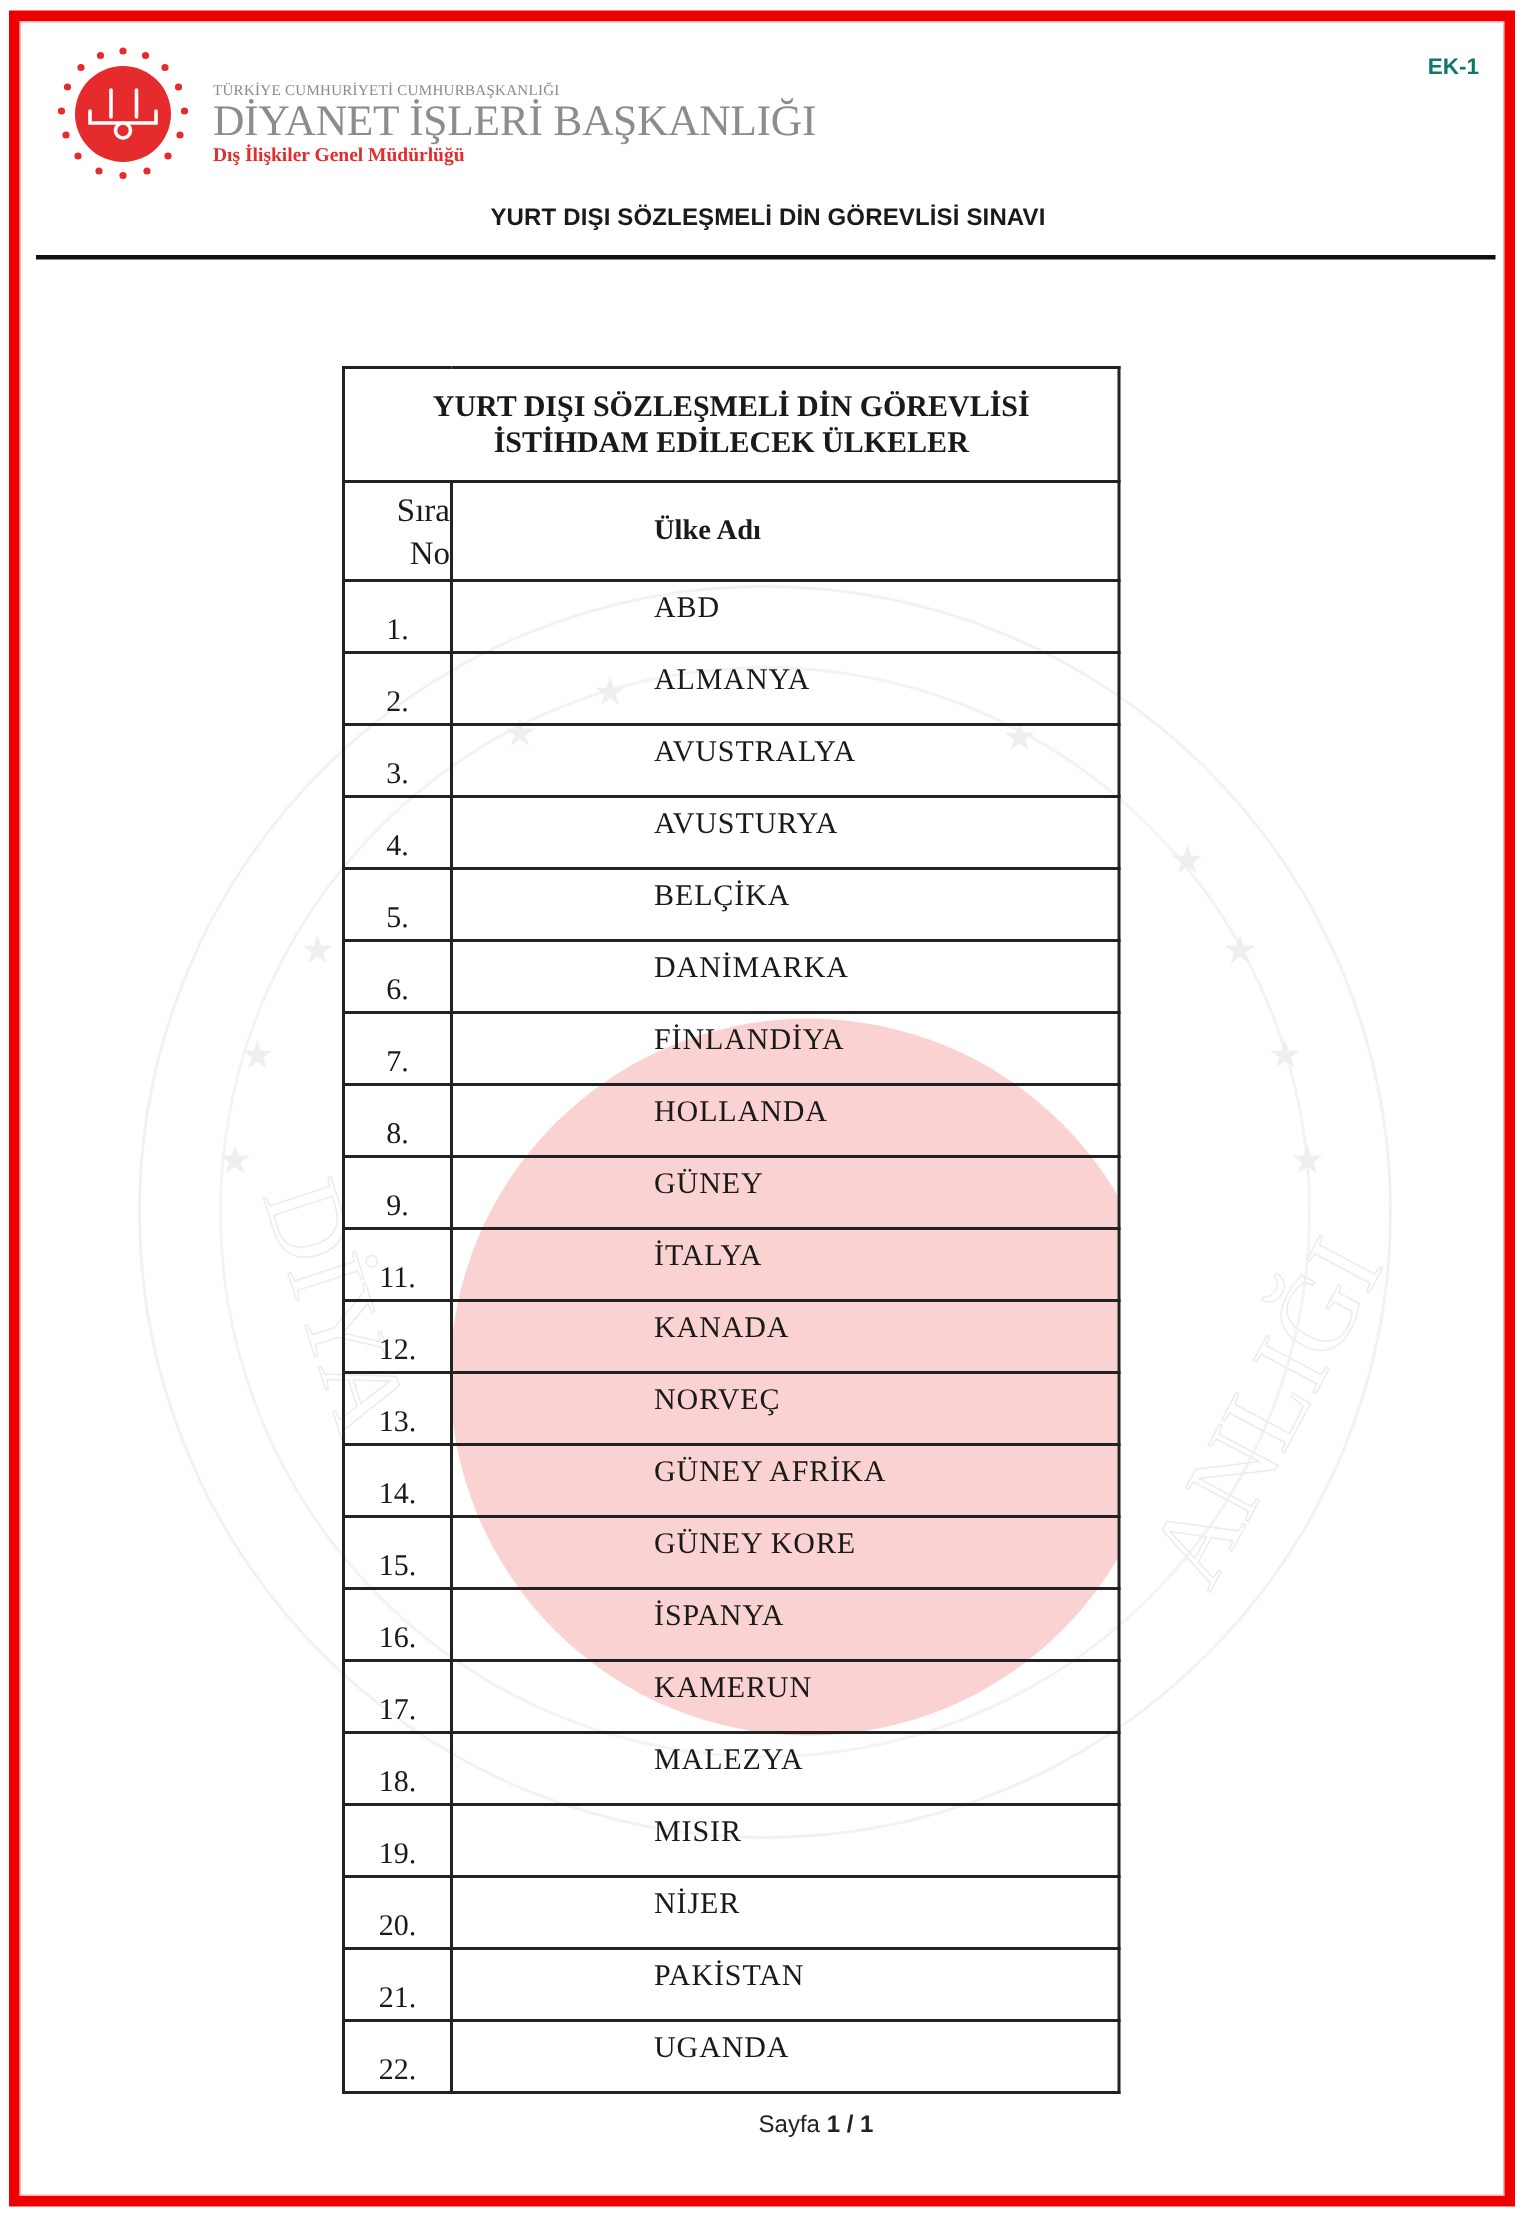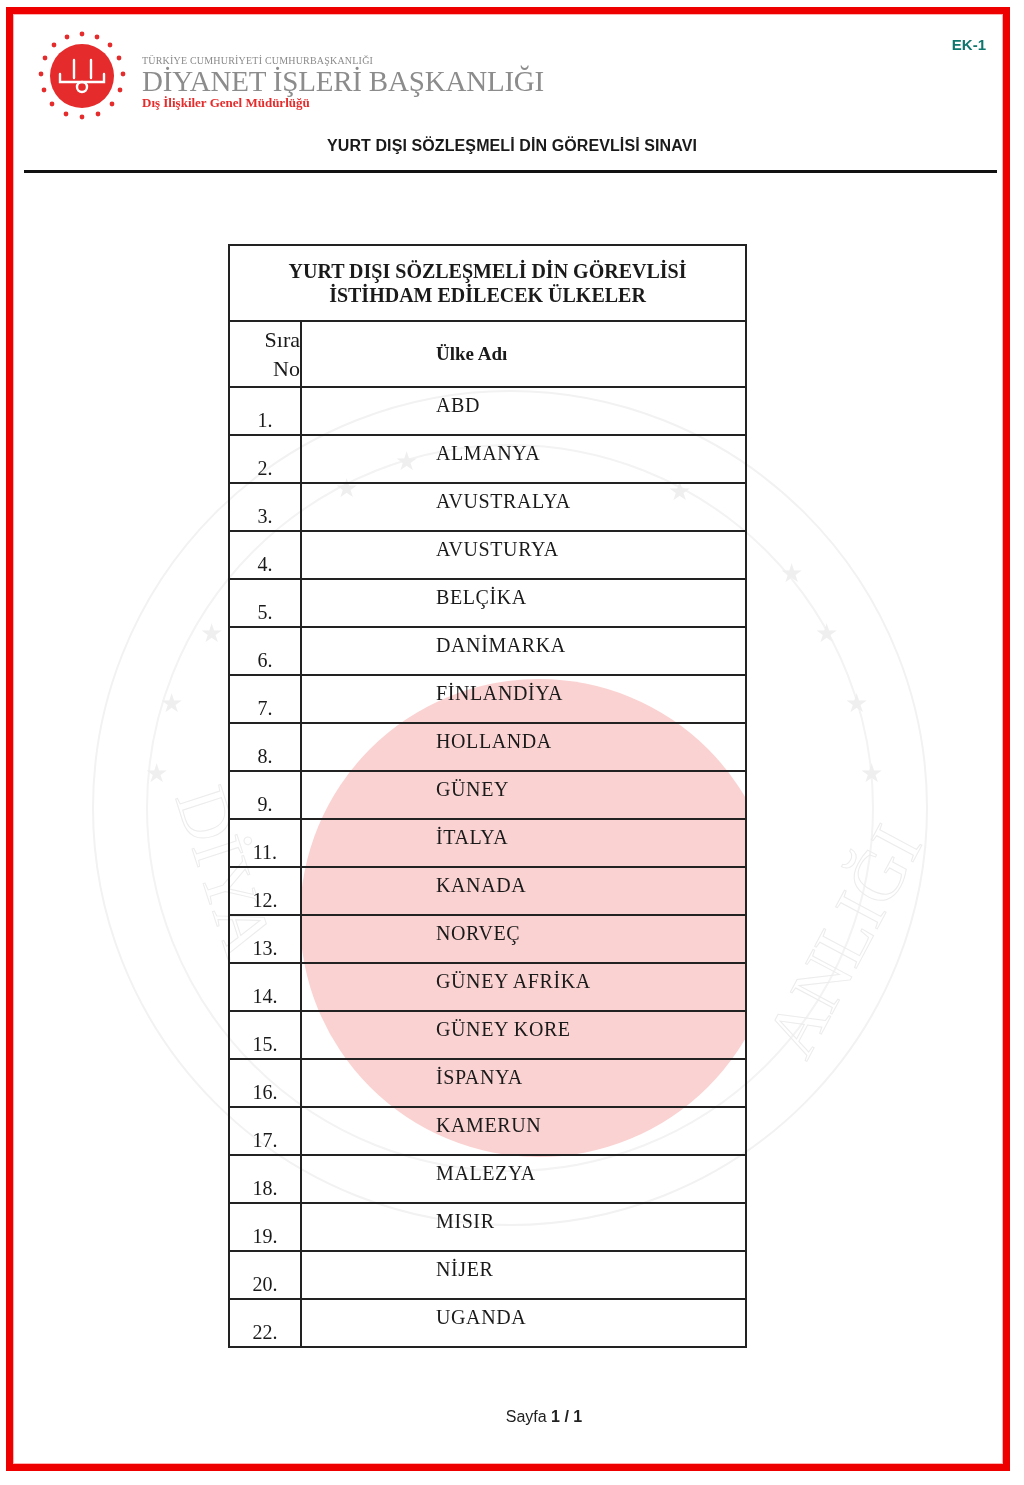--- a/index.html
+++ b/index.html
@@ -209,20 +209,24 @@
         </tr>
     <tr class="row">
           <td class="cell-no">19.</td>
           <td class="cell-name">MISIR</td>
         </tr>
     <tr class="row">
           <td class="cell-no">20.</td>
           <td class="cell-name">NİJER</td>
         </tr>
     <tr class="row">
+          <td class="cell-no">21.</td>
+          <td class="cell-name">PAKİSTAN</td>
+        </tr>
+    <tr class="row">
           <td class="cell-no">22.</td>
           <td class="cell-name">UGANDA</td>
         </tr>
   </tbody>
     </table>
 </div>
 
 <div class="footer">
   <span>Sayfa</span>
   <b>1</b>

